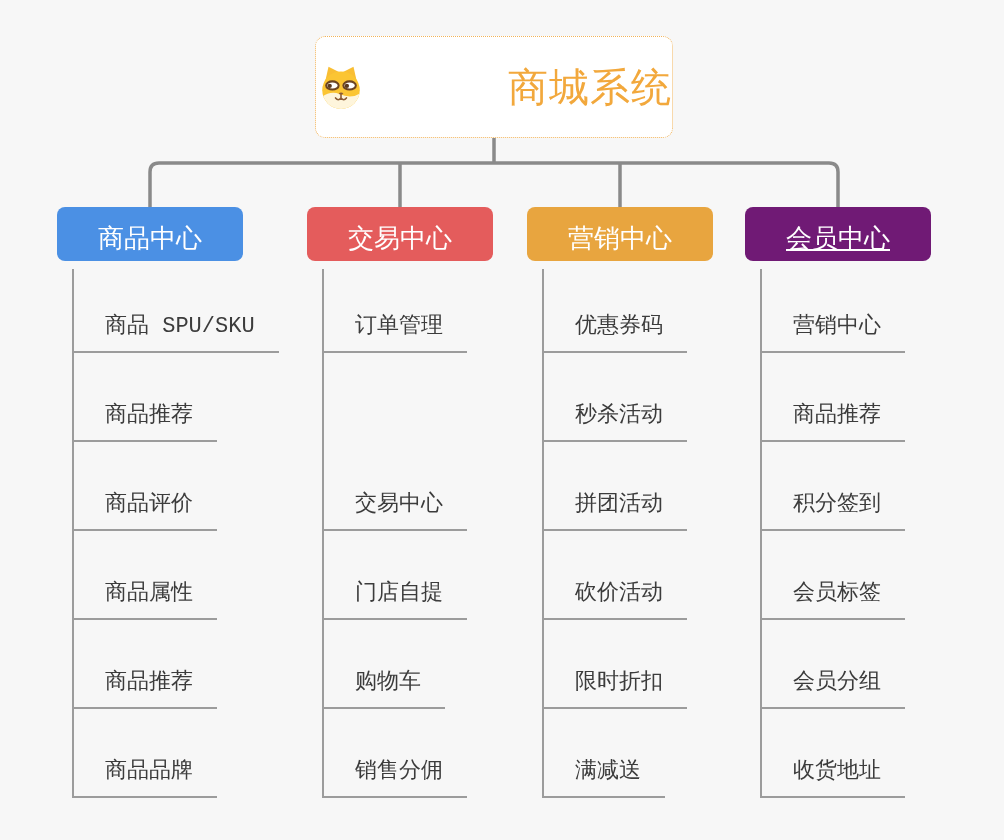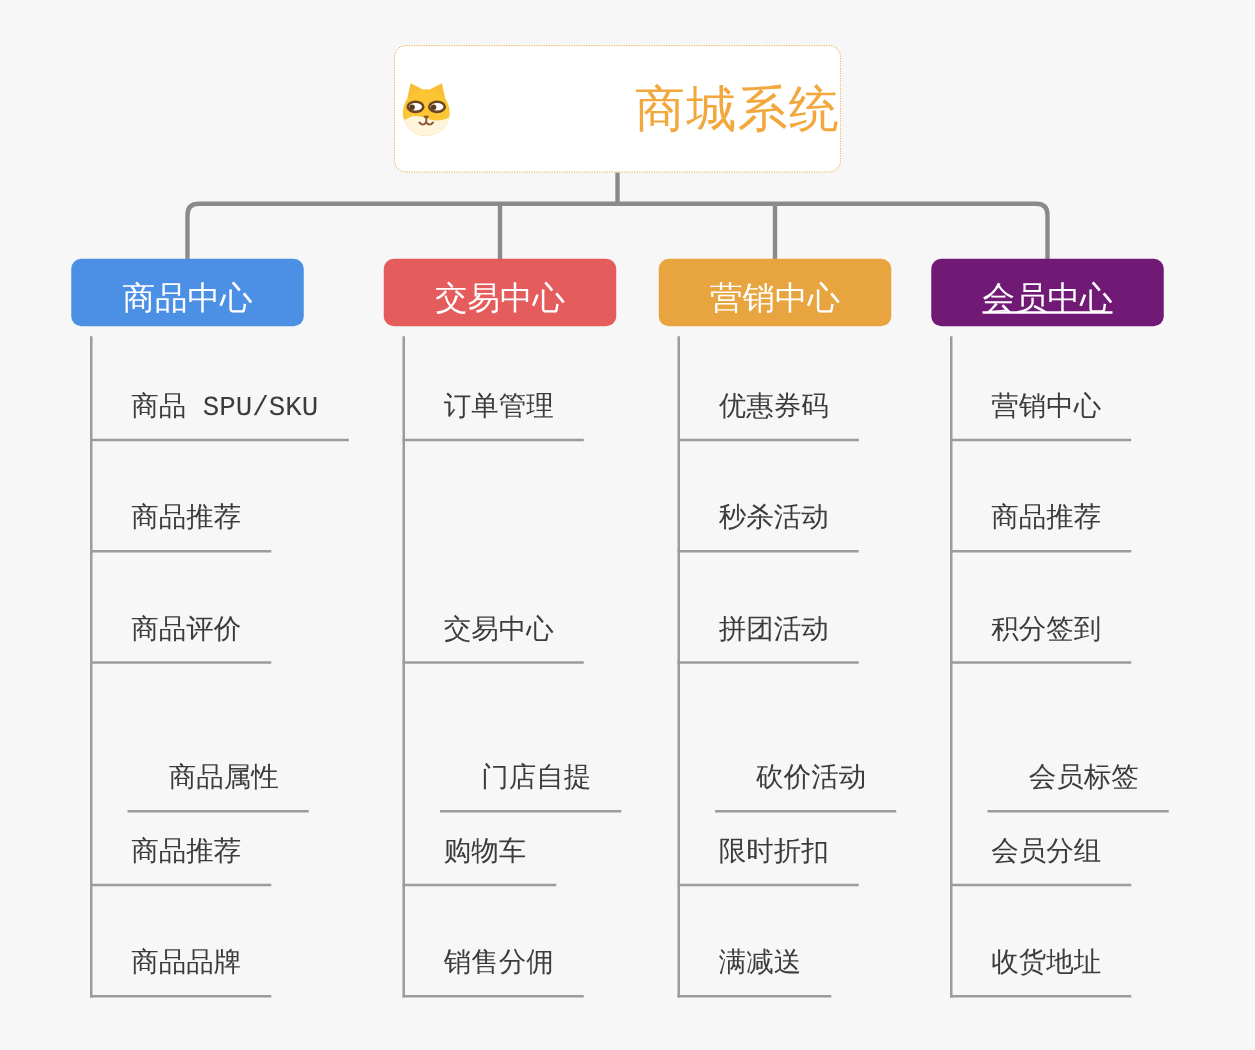--- a/index.html
+++ b/index.html
@@ -77,21 +77,21 @@
     padding:0 24px 7px 33px;
     border-bottom:2px solid #9c9c9c;
     font-size:22px;
     color:#3c3c3c;
     white-space:nowrap;
     font-family:Liberation Mono, monospace;
   }
   .pos0{top:309px;}
   .pos1{top:398px;}
   .pos2{top:487px;}
-  .pos3{top:606px;margin-left:30px;}
+  .pos3{top:576px;}
   .pos4{top:665px;}
   .pos5{top:754px;}
 </style>
 </head>
 <body>
 
 <div class="stage">
 
   <svg class="connectors" viewBox="0 0 1004 840" xmlns="http://www.w3.org/2000/svg">
     <path d="M494,138 L494,164" stroke="#8a8a8a" stroke-width="3.5" fill="none"></path>

